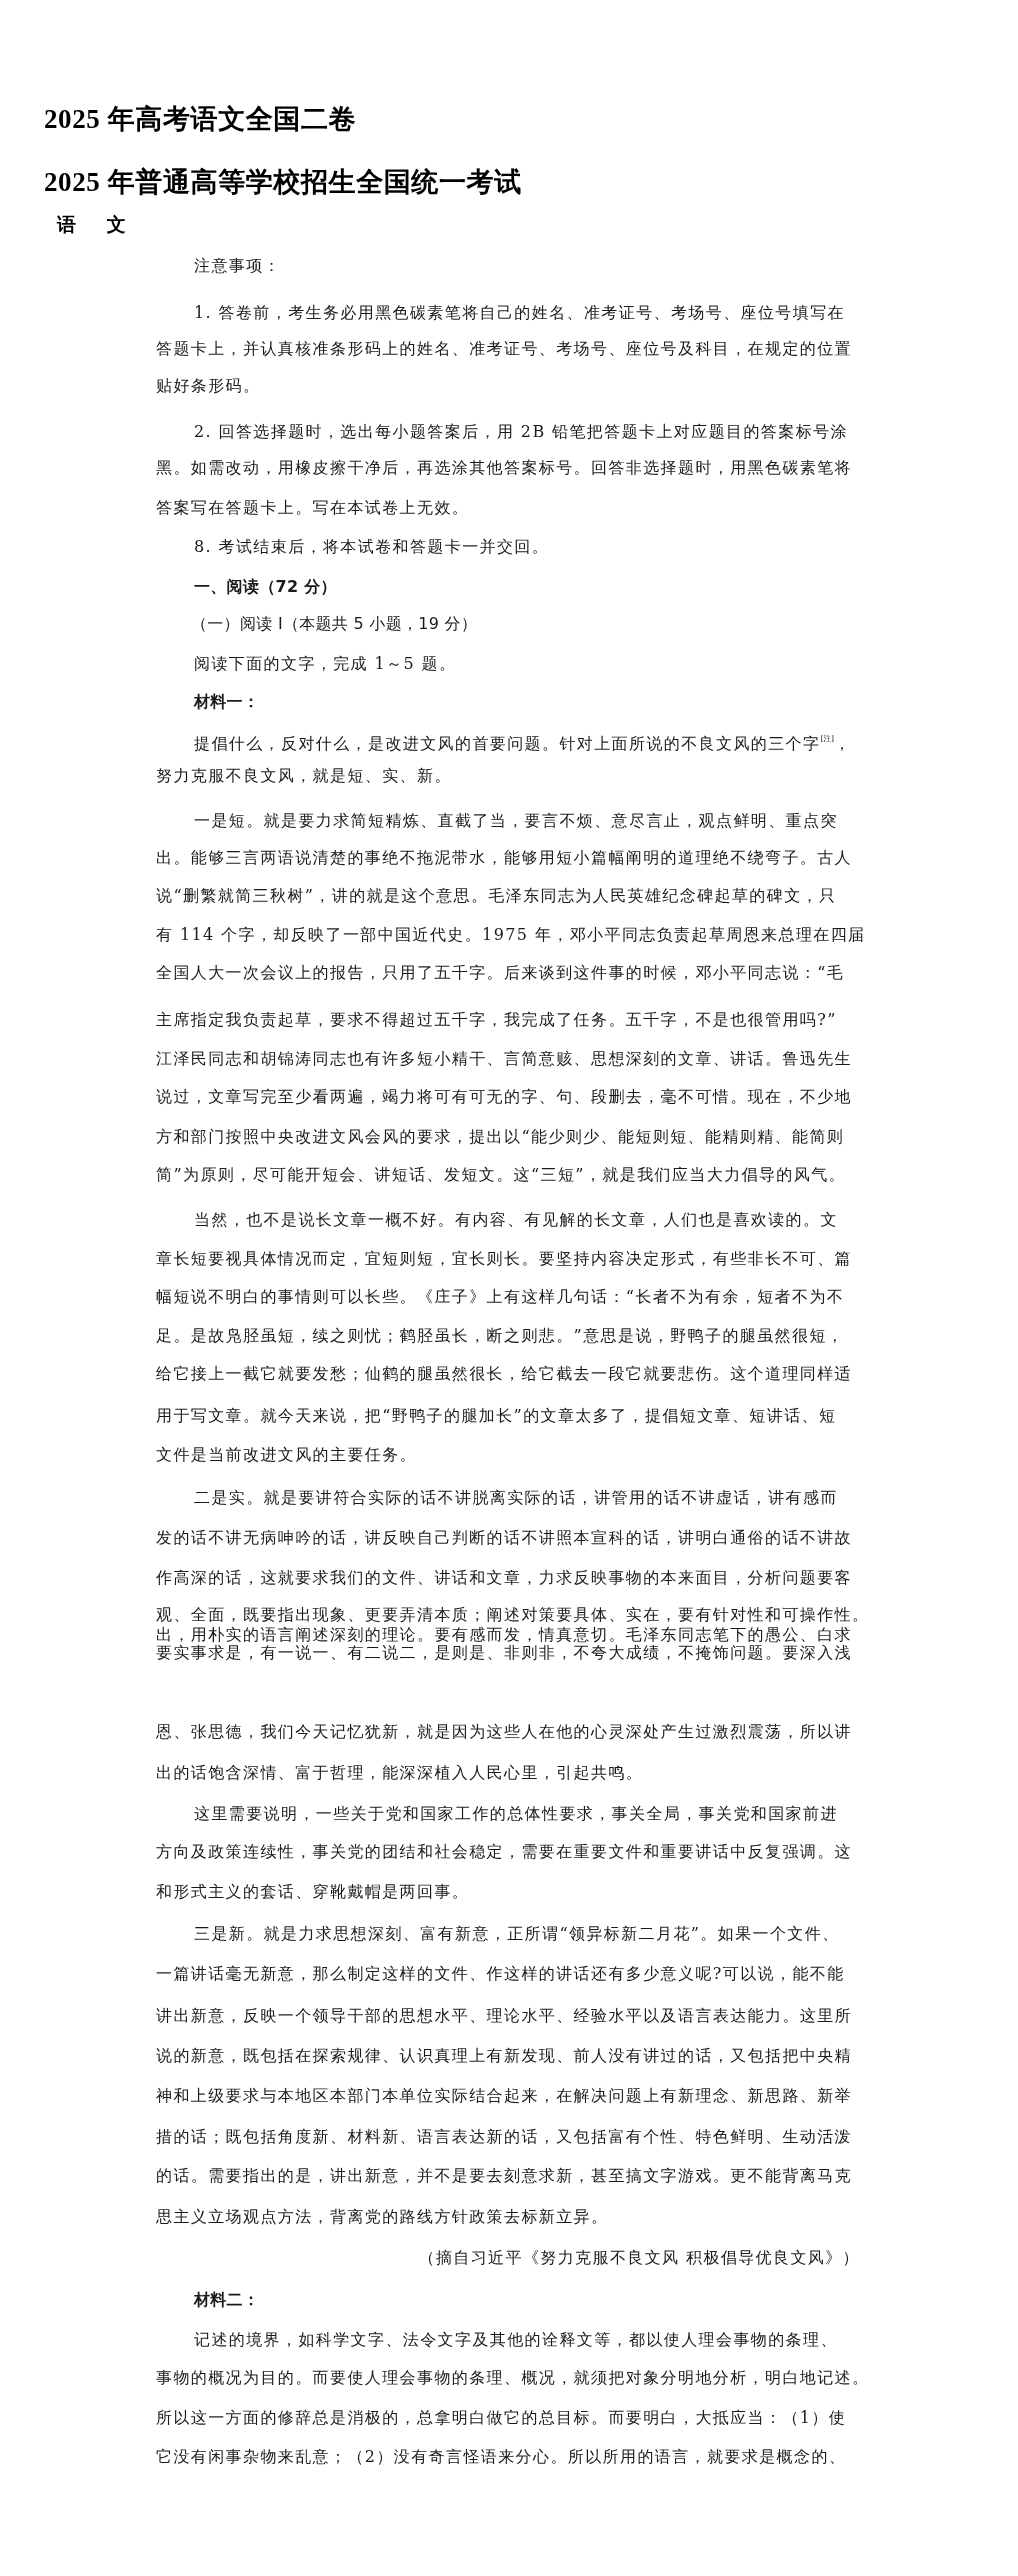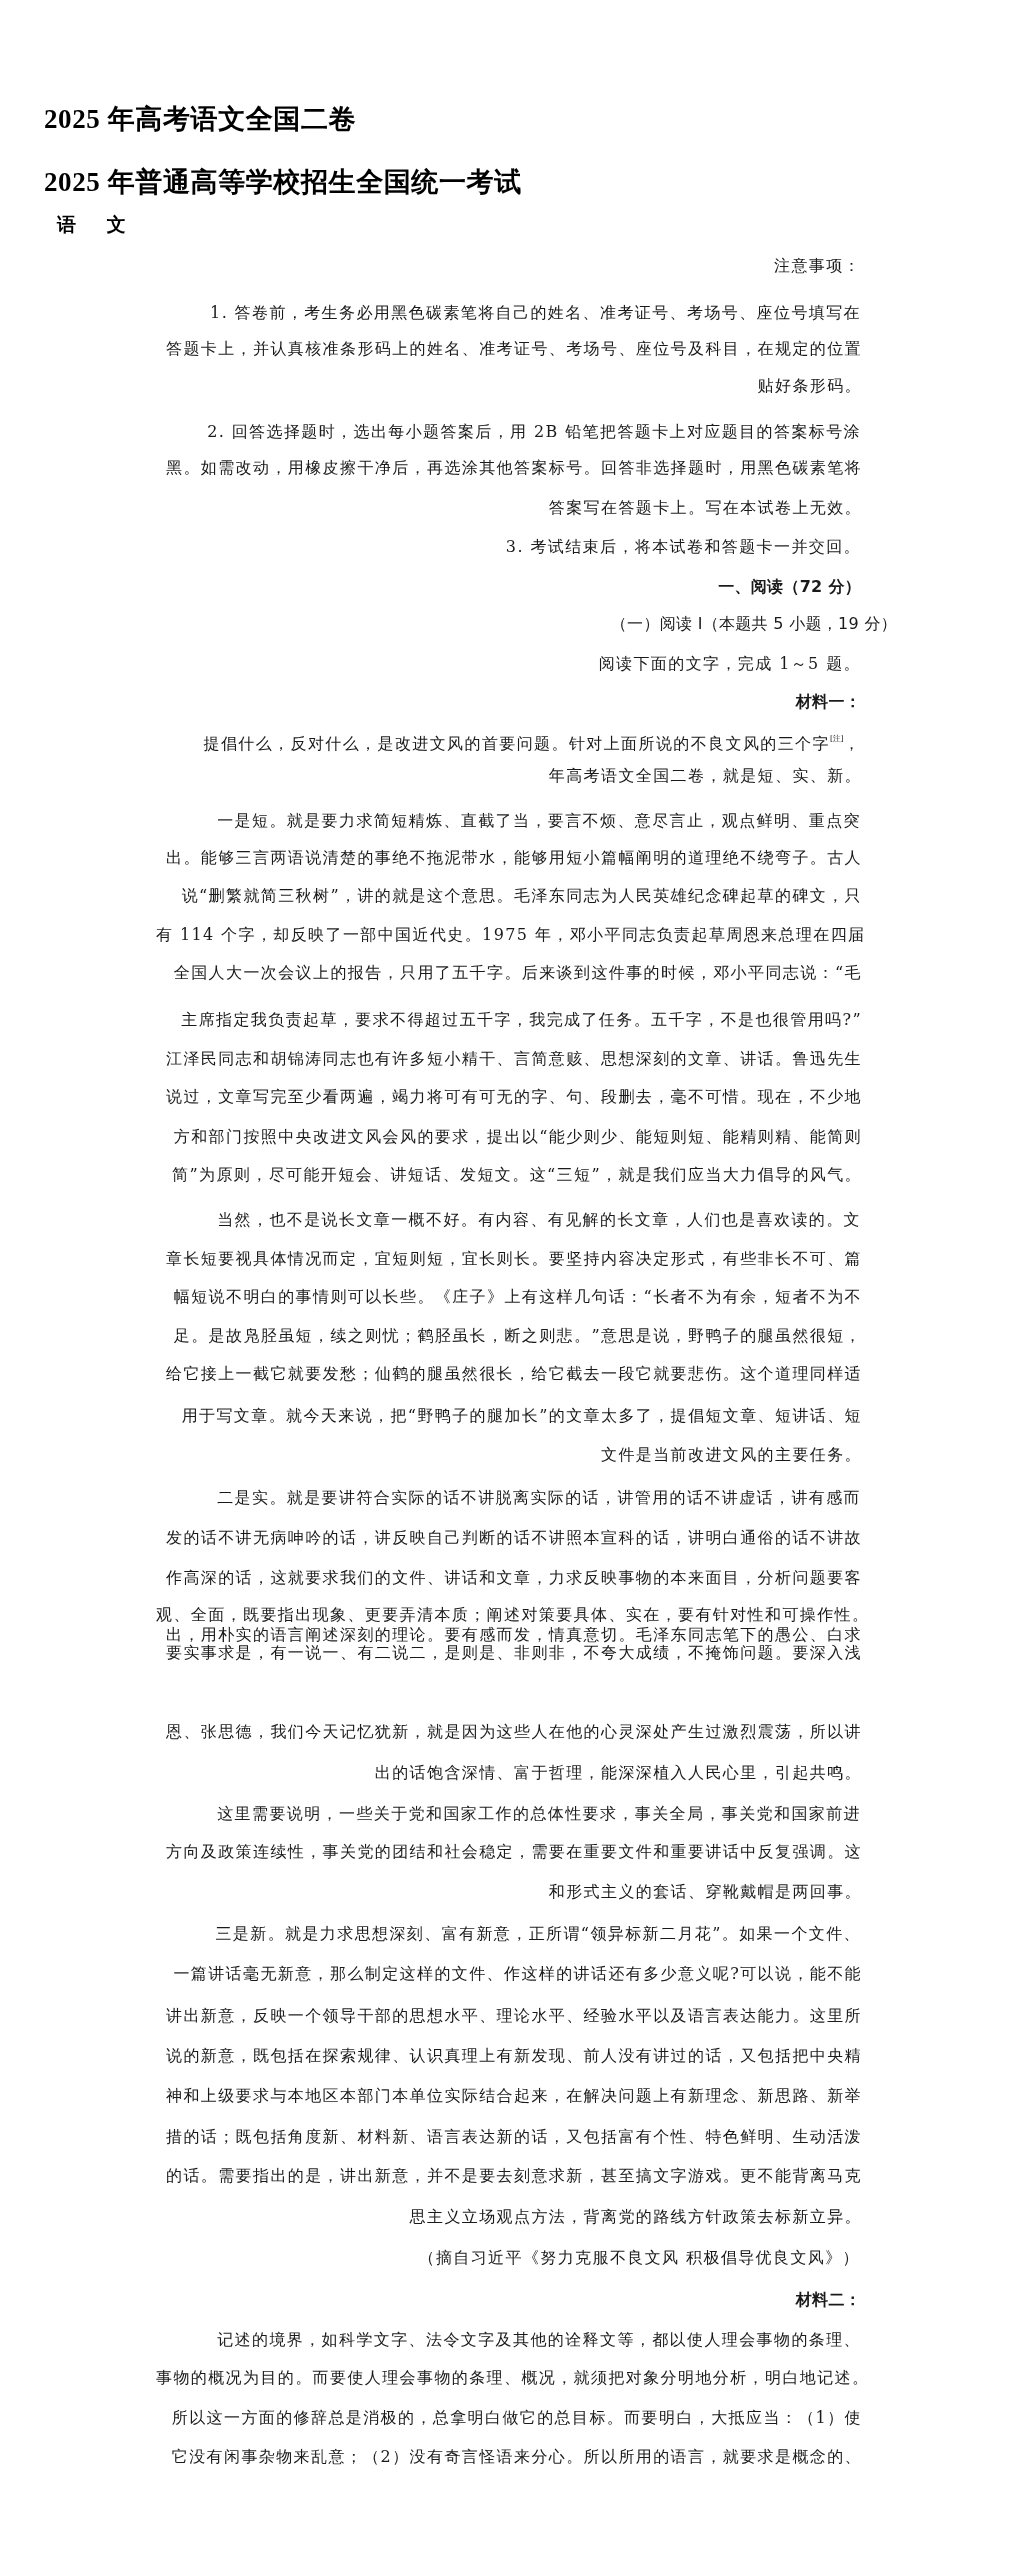--- a/index.html
+++ b/index.html
@@ -13,21 +13,20 @@
     font-family: "Liberation Serif", "DejaVu Serif", serif;
     font-weight: bold; color: #000; margin-left: 44px;
   }
   .t1 { top: 101px; font-size: 27px; letter-spacing: 0.6px; }
   .t2 { top: 164px; font-size: 27px; letter-spacing: 0.6px; }
   .t3 { top: 212px; font-size: 19px; letter-spacing: 13px; padding-left: 13px; }
   .ln {
     position: absolute; left: 156px; width: 706px;
     font-size: 16px; line-height: 22px; white-space: nowrap;
     letter-spacing: 1.4px;
-    text-align: right;
   }
   .ind { left: 194px; width: 667px; }
   .bold { font-weight: bold; font-family: "DejaVu Sans", "Liberation Sans", sans-serif; letter-spacing: 0.3px; }
   .sub { font-weight: normal; font-family: "DejaVu Sans", "Liberation Sans", sans-serif; letter-spacing: 0.3px; left: 191px; }
   .src { left: auto; right: 158px; width: auto; text-align: center; }
   sup.note { font-size: 7.7px; vertical-align: 7.7px; letter-spacing: 0; }
 </style>
 </head>
 <body>
 
@@ -37,31 +36,31 @@
   <div class="title t2">2025 年普通高等学校招生全国统一考试</div>
   <div class="title t3">语 文</div>
 
   <div class="ln ind" style="top:255px">注意事项：</div>
   <div class="ln ind" style="top:302px">1. 答卷前，考生务必用黑色碳素笔将自己的姓名、准考证号、考场号、座位号填写在</div>
   <div class="ln" style="top:338px">答题卡上，并认真核准条形码上的姓名、准考证号、考场号、座位号及科目，在规定的位置</div>
   <div class="ln" style="top:375px">贴好条形码。</div>
   <div class="ln ind" style="top:421px">2. 回答选择题时，选出每小题答案后，用 2B 铅笔把答题卡上对应题目的答案标号涂</div>
   <div class="ln" style="top:457px">黑。如需改动，用橡皮擦干净后，再选涂其他答案标号。回答非选择题时，用黑色碳素笔将</div>
   <div class="ln" style="top:497px">答案写在答题卡上。写在本试卷上无效。</div>
-  <div class="ln ind" style="top:536px">3. 考试结束后，将本试卷和答题卡一并交回。</div>
+  <div class="ln ind" style="top:536px">8. 考试结束后，将本试卷和答题卡一并交回。</div>
 
   <div class="ln ind bold" style="top:576px">一、阅读（72 分）</div>
   <div class="ln sub" style="top:613px">（一）阅读 I（本题共 5 小题，19 分）</div>
   <div class="ln ind" style="top:653px">阅读下面的文字，完成 1～5 题。</div>
   <div class="ln ind bold" style="top:691px">材料一：</div>
 
   <div class="ln ind" style="top:728px">
     <span>提倡什么，反对什么，是改进文风的首要问题。针对上面所说的不良文风的三个字</span><sup class="note">[注]</sup><span>，</span>
   </div>
-  <div class="ln" style="top:765px">年高考语文全国二卷，就是短、实、新。</div>
+  <div class="ln" style="top:765px">努力克服不良文风，就是短、实、新。</div>
   <div class="ln ind" style="top:810px">一是短。就是要力求简短精炼、直截了当，要言不烦、意尽言止，观点鲜明、重点突</div>
   <div class="ln" style="top:847px">出。能够三言两语说清楚的事绝不拖泥带水，能够用短小篇幅阐明的道理绝不绕弯子。古人</div>
   <div class="ln" style="top:885px">说“删繁就简三秋树”，讲的就是这个意思。毛泽东同志为人民英雄纪念碑起草的碑文，只</div>
   <div class="ln" style="top:924px">有 114 个字，却反映了一部中国近代史。1975 年，邓小平同志负责起草周恩来总理在四届</div>
   <div class="ln" style="top:962px">全国人大一次会议上的报告，只用了五千字。后来谈到这件事的时候，邓小平同志说：“毛</div>
   <div class="ln" style="top:1009px">主席指定我负责起草，要求不得超过五千字，我完成了任务。五千字，不是也很管用吗?”</div>
   <div class="ln" style="top:1048px">江泽民同志和胡锦涛同志也有许多短小精干、言简意赅、思想深刻的文章、讲话。鲁迅先生</div>
   <div class="ln" style="top:1086px">说过，文章写完至少看两遍，竭力将可有可无的字、句、段删去，毫不可惜。现在，不少地</div>
   <div class="ln" style="top:1126px">方和部门按照中央改进文风会风的要求，提出以“能少则少、能短则短、能精则精、能简则</div>
   <div class="ln" style="top:1164px">简”为原则，尽可能开短会、讲短话、发短文。这“三短”，就是我们应当大力倡导的风气。</div>

